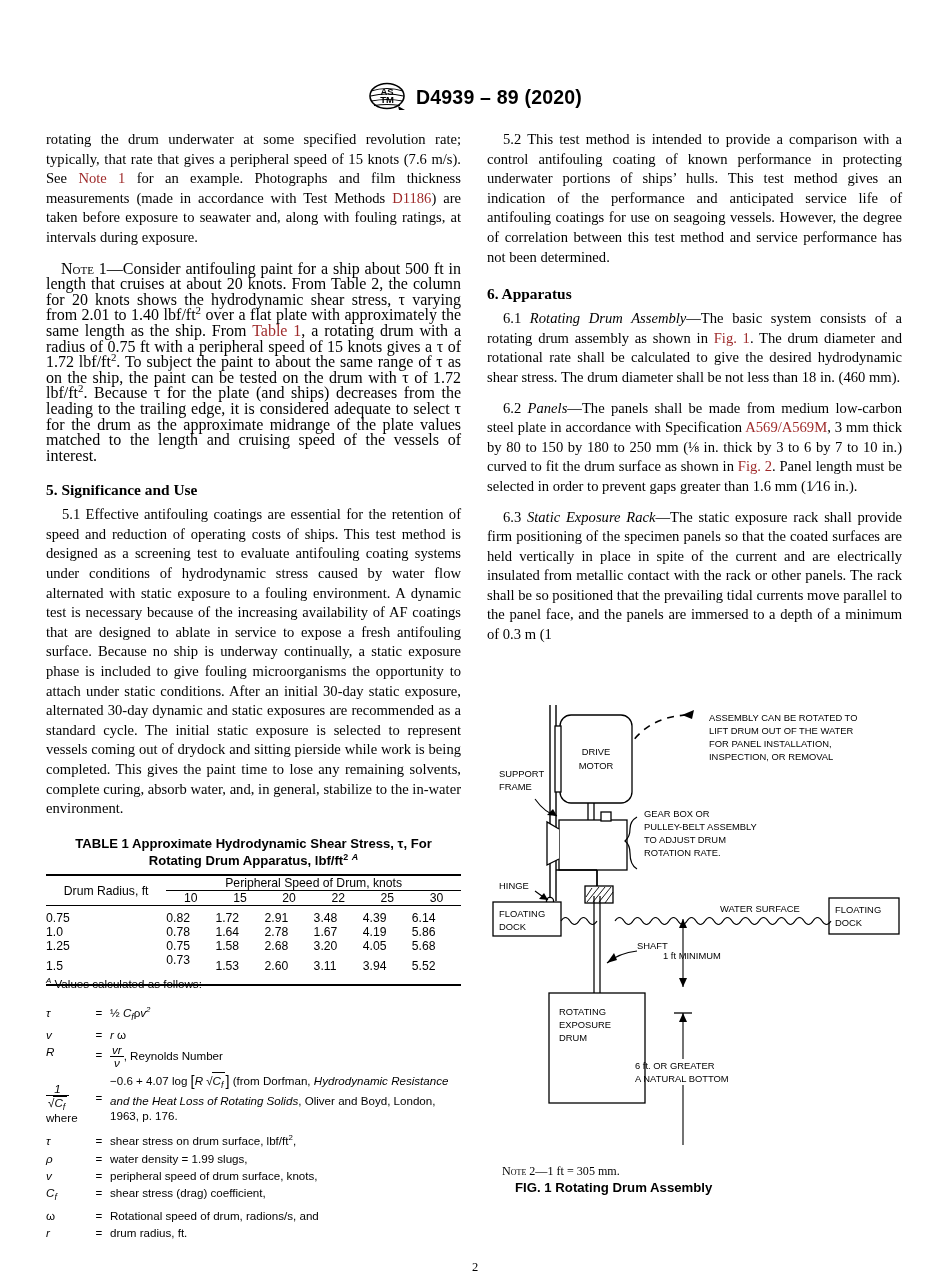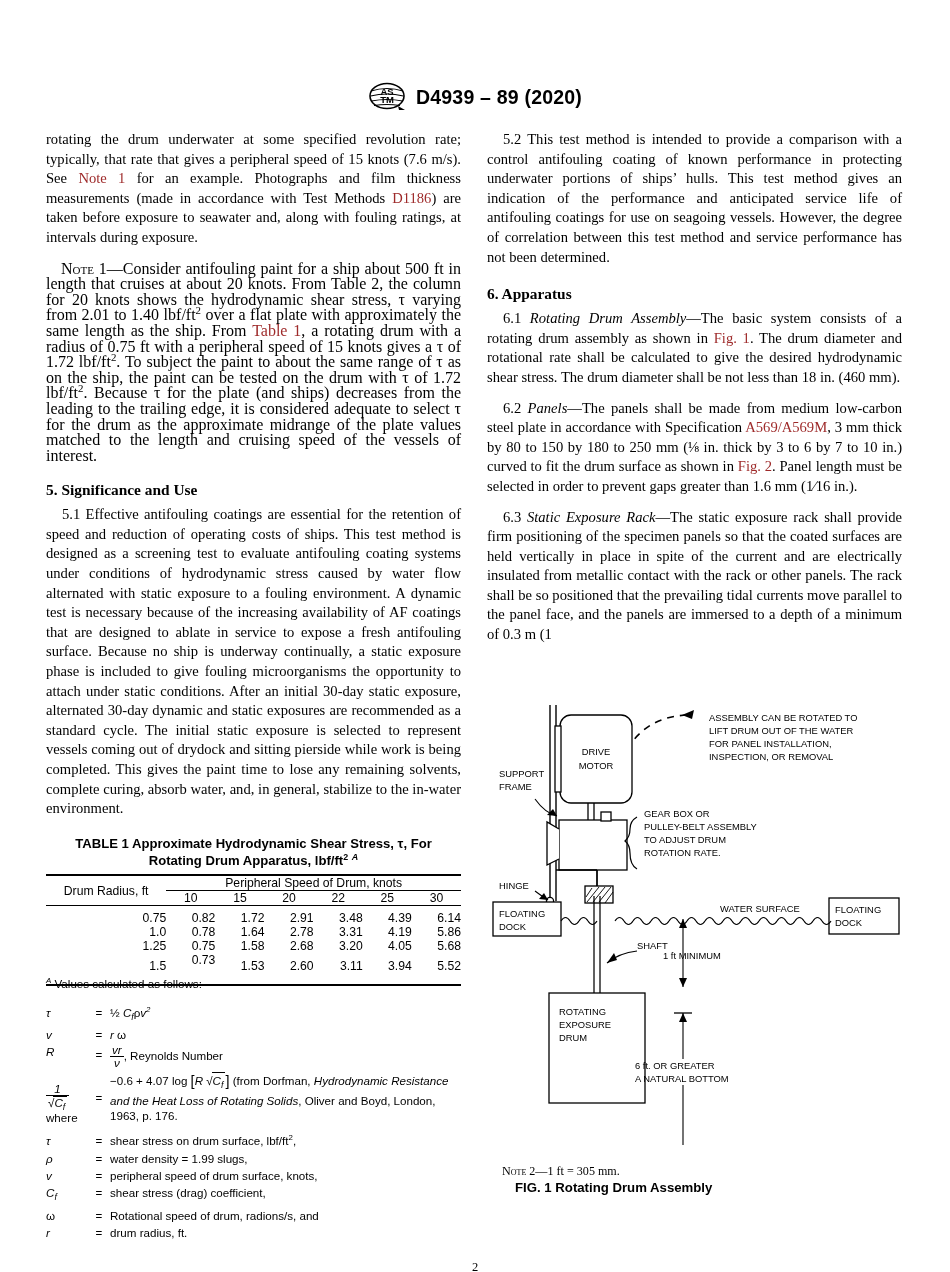--- a/index.html
+++ b/index.html
@@ -121,21 +121,21 @@
   .hdr-row td {
     padding: 3px 0 3px 0;
     text-align: center;
   }
   .spd-hdr td {
     padding: 2px 0 3px 0;
     text-align: center;
   }
   .data-row td {
     padding: 1.5px 0;
-    text-align: right;
+    text-align: left;
   }
   td.radius-cell {
     text-align: center;
     vertical-align: middle;
   }
   .speed-group-label {
     text-align: center;
     padding: 3px 0 2px 0;
   }
 
@@ -298,21 +298,21 @@
         <td style="padding-top:5px">2.91</td>
         <td style="padding-top:5px">3.48</td>
         <td style="padding-top:5px">4.39</td>
         <td style="padding-top:5px">6.14</td>
       </tr>
       <tr class="data-row">
         <td>1.0</td>
         <td>0.78</td>
         <td>1.64</td>
         <td>2.78</td>
-        <td>3.31</td>
+        <td>1.67</td>
         <td>4.19</td>
         <td>5.86</td>
       </tr>
       <tr class="data-row">
         <td>1.25</td>
         <td>0.75</td>
         <td>1.58</td>
         <td>2.68</td>
         <td>3.20</td>
         <td>4.05</td>

